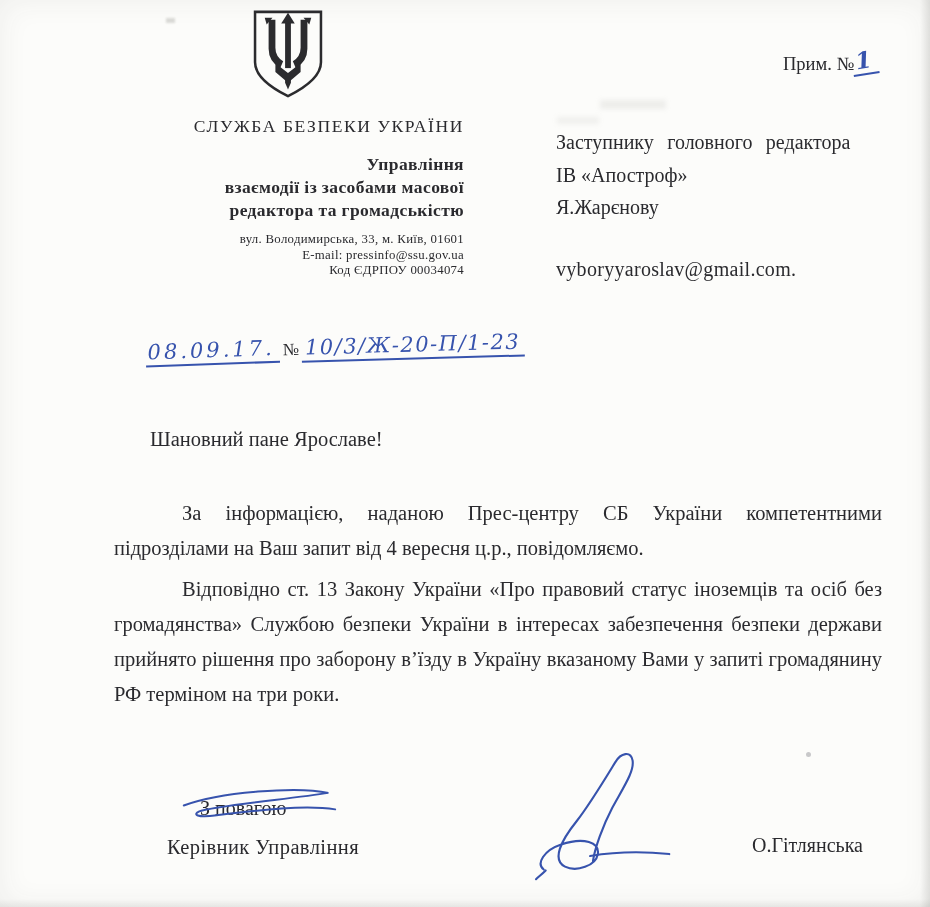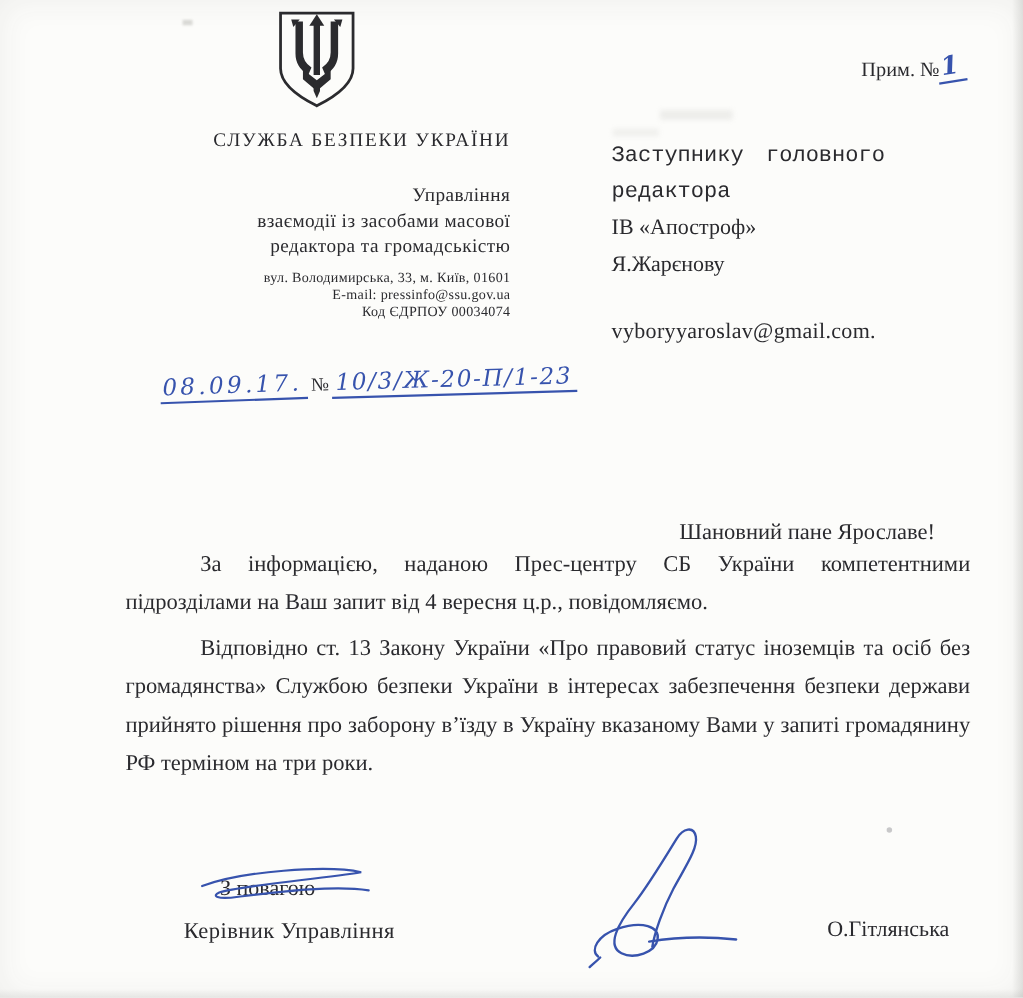--- a/index.html
+++ b/index.html
@@ -18,21 +18,21 @@
   .edge-bottom {
     position:absolute; left:0; bottom:0; width:100%; height:8px;
     background:linear-gradient(to top, rgba(120,120,115,0.12), rgba(120,120,115,0));
   }
 
   
   .letterhead { position:absolute; left:112px; top:8px; width:352px; text-align:right; }
   .emblem-wrap { width:82px; margin:0 auto; }
   .org-name { margin-top:9px; font-size:17.5px; letter-spacing:1.6px; white-space:nowrap; }
   .dept { margin-top:15px; font-size:16.5px; letter-spacing:2.6px; line-height:22px; }
-  .division { margin-top:28px; font-size:17.5px; font-weight:normal; line-height:23px; letter-spacing:0.4px; }
+  .division { margin-top:16px; font-size:17.5px; font-weight:bold; line-height:23px; letter-spacing:0.4px; }
   .address { margin-top:10px; font-size:12.8px; line-height:15.5px; letter-spacing:0.3px; }
 
   
   .hand { font-family:"DejaVu Serif", serif; font-style:italic; color:#3753ad; }
   .ref-block { position:absolute; left:146px; top:340px; width:440px; }
   .ref-line1 { transform:rotate(-1.6deg); transform-origin:left bottom; white-space:nowrap; }
   .hand-date {
     display:inline-block; font-size:21px; letter-spacing:3px;
     border-bottom:2px solid #3753ad; padding:0 5px 1px 2px; transform:rotate(-0.5deg);
   }
@@ -51,25 +51,25 @@
   
   .prim { position:absolute; left:783px; top:48px; font-size:18.5px; white-space:nowrap; }
   .prim-number {
     display:inline-block; font-size:23px; font-weight:bold;
     border-bottom:2px solid #3753ad; padding:0 6px 0 4px;
     transform:rotate(-9deg); transform-origin:left bottom;
   }
 
   
   .recipient { position:absolute; left:556px; top:126px; width:354px; font-size:20px; line-height:32.5px; }
-  .justify-wide { word-spacing:0.42em;font-family:Liberation Mono, monospace; }
+  .justify-wide { word-spacing:0.42em; }
   .recipient-email { margin-top:29px; letter-spacing:0.3px; }
 
   
-  .salutation { position:absolute; left:150px; top:428px; width:700px; text-align:right; font-size:20.5px;margin-top:45px; }
+  .salutation { position:absolute; left:150px; top:428px; width:700px; text-align:left; font-size:20.5px; }
   .body-text { position:absolute; left:114px; top:496px; width:768px; font-size:20.5px; line-height:35px; text-align:justify; }
   .body-text p { text-indent:68px; margin-bottom:6px; }
 
   
   .regards { position:absolute; left:200px; top:797px; font-size:20px; }
   .sig-small { position:absolute; left:176px; top:784px; }
   .signer-title { position:absolute; left:167px; top:836px; font-size:20.5px; letter-spacing:0.4px; }
   .sig-big { position:absolute; left:534px; top:744px; }
   .signer-name { position:absolute; left:752px; top:834px; font-size:20px; }
 

